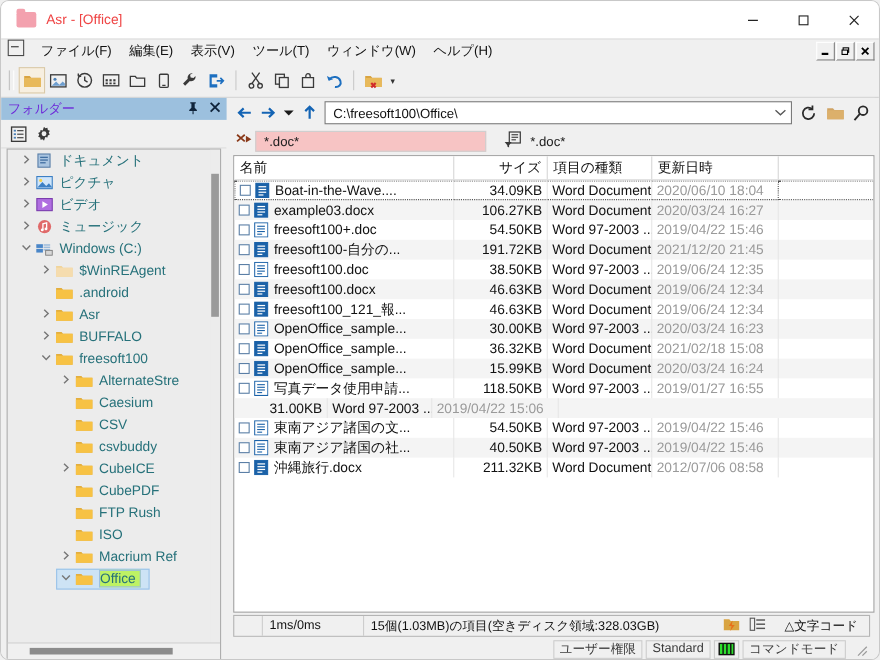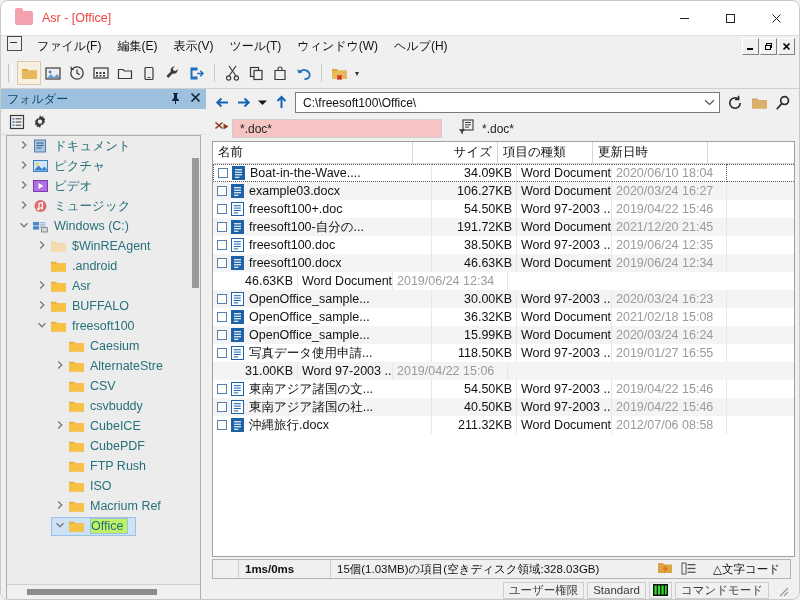--- a/index.html
+++ b/index.html
@@ -78,21 +78,21 @@
 
   
   .leftpanel{
     width:205px;flex:none;display:flex;flex-direction:column;
     background:#f0f0f0;box-sizing:border-box;padding:0 0 0 0;
   }
   .panel-head{
     height:20px;background:#9cc0de;display:flex;align-items:center;
     padding-left:6px;position:relative;
   }
-  .panel-head .ph-title{font-size:12px;color:#0c4a6e;}
+  .panel-head .ph-title{font-size:12px;color:#6d28d9;}
   .ph-btns{position:absolute;right:5px;top:0;height:20px;display:flex;align-items:center;gap:9px;}
   .ph-pin{font-size:11px;color:#10243b;transform:rotate(0deg);}
   .ph-close{font-size:12px;color:#10243b;font-weight:bold;}
   .panel-tools{
     height:25px;background:#f0f0f0;display:flex;align-items:center;gap:4px;padding-left:6px;
     border-bottom:1px solid #ddd;
   }
   .ptbtn{width:19px;height:19px;display:flex;align-items:center;justify-content:center;}
   .treewrap{
     flex:1;margin:0 5px 0 5px;background:#ececec;
@@ -159,37 +159,37 @@
   .ch.date{width:115px;flex:none;}
   .ch.rest{flex:1;border-right:none;}
   .rows{flex:1;overflow:hidden;}
   .row{height:18px;display:flex;align-items:center;font-size:12.5px;box-sizing:border-box;}
   .row.alt{background:#f4f4f4;}
   .row.focus .c{border-top:1px dotted #555;border-bottom:1px dotted #555;}
   .row.focus .c.first{border-left:1px dotted #555;}
   .row.focus .c.last{border-right:1px dotted #555;}
   .c{height:18px;display:flex;align-items:center;box-sizing:border-box;
      border-right:1px solid #e7e7e7;padding:0 4px;overflow:hidden;white-space:nowrap;}
-  .c.name{width:219px;flex:none;color:#111;}
+  .c.name{width:200px;flex:none;color:#111;}
   .c.size{width:85px;flex:none;justify-content:flex-end;color:#111;}
   .c.type{width:95px;flex:none;color:#111;}
   .c.date{width:115px;flex:none;color:#9a9a9a;}
   .c.rest{flex:1;border-right:none;}
   .cbx{width:10px;height:10px;border:1px solid #5b7fa6;background:#fff;margin-right:4px;flex:none;box-sizing:border-box;}
   .docicon{width:13px;height:14px;margin-right:5px;flex:none;position:relative;}
 
   
   .statusrow{
     height:20px;display:flex;align-items:center;background:#f0f0f0;
     margin:2px 4px 0 6px;border:1px solid #b4b4b4;box-sizing:border-box;
   }
   .sseg{height:18px;display:flex;align-items:center;padding:0 6px;font-size:11.5px;color:#111;
         border-right:1px solid #cdcdcd;box-sizing:border-box;white-space:nowrap;}
   .sseg.blank{width:26px;}
-  .sseg.time{width:92px;font-weight:bold;}
+  .sseg.time{width:92px;}
   .sseg.items{flex:1;border-right:none;}
   .sseg.icons{display:flex;align-items:center;gap:8px;border-right:none;padding-right:10px;}
   .sseg.enc{border-right:none;padding-right:10px;}
 
   .bottombar{
     height:22px;display:flex;align-items:center;justify-content:flex-end;
     background:#f0f0f0;padding-right:6px;gap:3px;
   }
   .bseg{
     height:17px;display:flex;align-items:center;padding:0 5px;font-size:11.5px;color:#3a3a3a;
@@ -524,38 +524,38 @@
                   </svg></span>
                 <span class="ticon"><svg width="17" height="14" viewBox="0 0 17 14">
                     <path d="M1 2.8h5l1.3 1.5H16V12.5H1z" fill="#e3ae3e"></path>
                     <path d="M1 4.4h15v8.1H1z" fill="#f7c244"></path>
                   </svg></span>
                 <span class="tlabel">freesoft100</span>
               </div>
             </div>
             <div class="tnode">
               <div class="tnode-inner" style="margin-left: 44px;">
+                <span class="chev"><svg width="10" height="10" viewBox="0 0 10 10">
+                    <path fill="none" stroke="#777" stroke-width="1.3" d="M3.2 1.5L6.8 5 3.2 8.5"></path>
+                  </svg></span>
+                <span class="ticon"><svg width="17" height="14" viewBox="0 0 17 14">
+                    <path d="M1 2.8h5l1.3 1.5H16V12.5H1z" fill="#e3ae3e"></path>
+                    <path d="M1 4.4h15v8.1H1z" fill="#f7c244"></path>
+                  </svg></span>
+                <span class="tlabel">AlternateStre</span>
+              </div>
+            </div>
+            <div class="tnode">
+              <div class="tnode-inner" style="margin-left: 44px;">
                 <span class="chev"></span>
                 <span class="ticon"><svg width="17" height="14" viewBox="0 0 17 14">
                     <path d="M1 2.8h5l1.3 1.5H16V12.5H1z" fill="#e3ae3e"></path>
                     <path d="M1 4.4h15v8.1H1z" fill="#f7c244"></path>
                   </svg></span>
                 <span class="tlabel">Caesium</span>
-              </div>
-            </div>
-            <div class="tnode">
-              <div class="tnode-inner" style="margin-left: 44px;">
-                <span class="chev"><svg width="10" height="10" viewBox="0 0 10 10">
-                    <path fill="none" stroke="#777" stroke-width="1.3" d="M3.2 1.5L6.8 5 3.2 8.5"></path>
-                  </svg></span>
-                <span class="ticon"><svg width="17" height="14" viewBox="0 0 17 14">
-                    <path d="M1 2.8h5l1.3 1.5H16V12.5H1z" fill="#e3ae3e"></path>
-                    <path d="M1 4.4h15v8.1H1z" fill="#f7c244"></path>
-                  </svg></span>
-                <span class="tlabel">AlternateStre</span>
               </div>
             </div>
             <div class="tnode">
               <div class="tnode-inner" style="margin-left: 44px;">
                 <span class="chev"></span>
                 <span class="ticon"><svg width="17" height="14" viewBox="0 0 17 14">
                     <path d="M1 2.8h5l1.3 1.5H16V12.5H1z" fill="#e3ae3e"></path>
                     <path d="M1 4.4h15v8.1H1z" fill="#f7c244"></path>
                   </svg></span>
                 <span class="tlabel">CSV</span>
@@ -827,20 +827,31 @@
                     <rect x="3" y="10.7" width="4.5" height="1.1" fill="#fff"></rect>
                   </svg></span>
                 <span>freesoft100.docx</span>
               </div>
               <div class="c size">46.63KB</div>
               <div class="c type">Word Document</div>
               <div class="c date last">2019/06/24 12:34</div>
               <div class="c rest"></div>
             </div>
             <div class="row">
+              <div class="c name first">
+                <span class="cbx"></span>
+                <span class="docicon"><svg width="13" height="14" viewBox="0 0 13 14">
+                    <rect x="0.5" y="0.5" width="12" height="13" fill="#1b62a8" stroke="#1b62a8" stroke-width="1"></rect>
+                    <rect x="3" y="3.2" width="7" height="1.1" fill="#fff"></rect>
+                    <rect x="3" y="5.7" width="7" height="1.1" fill="#fff"></rect>
+                    <rect x="3" y="8.2" width="7" height="1.1" fill="#fff"></rect>
+                    <rect x="3" y="10.7" width="4.5" height="1.1" fill="#fff"></rect>
+                  </svg></span>
+                <span>freesoft100_121_報...</span>
+              </div>
               <div class="c size">46.63KB</div>
               <div class="c type">Word Document</div>
               <div class="c date last">2019/06/24 12:34</div>
               <div class="c rest"></div>
             </div>
             <div class="row alt">
               <div class="c name first">
                 <span class="cbx"></span>
                 <span class="docicon"><svg width="13" height="14" viewBox="0 0 13 14">
                     <rect x="0.5" y="0.5" width="12" height="13" fill="#ffffff" stroke="#1b62a8" stroke-width="1"></rect>

